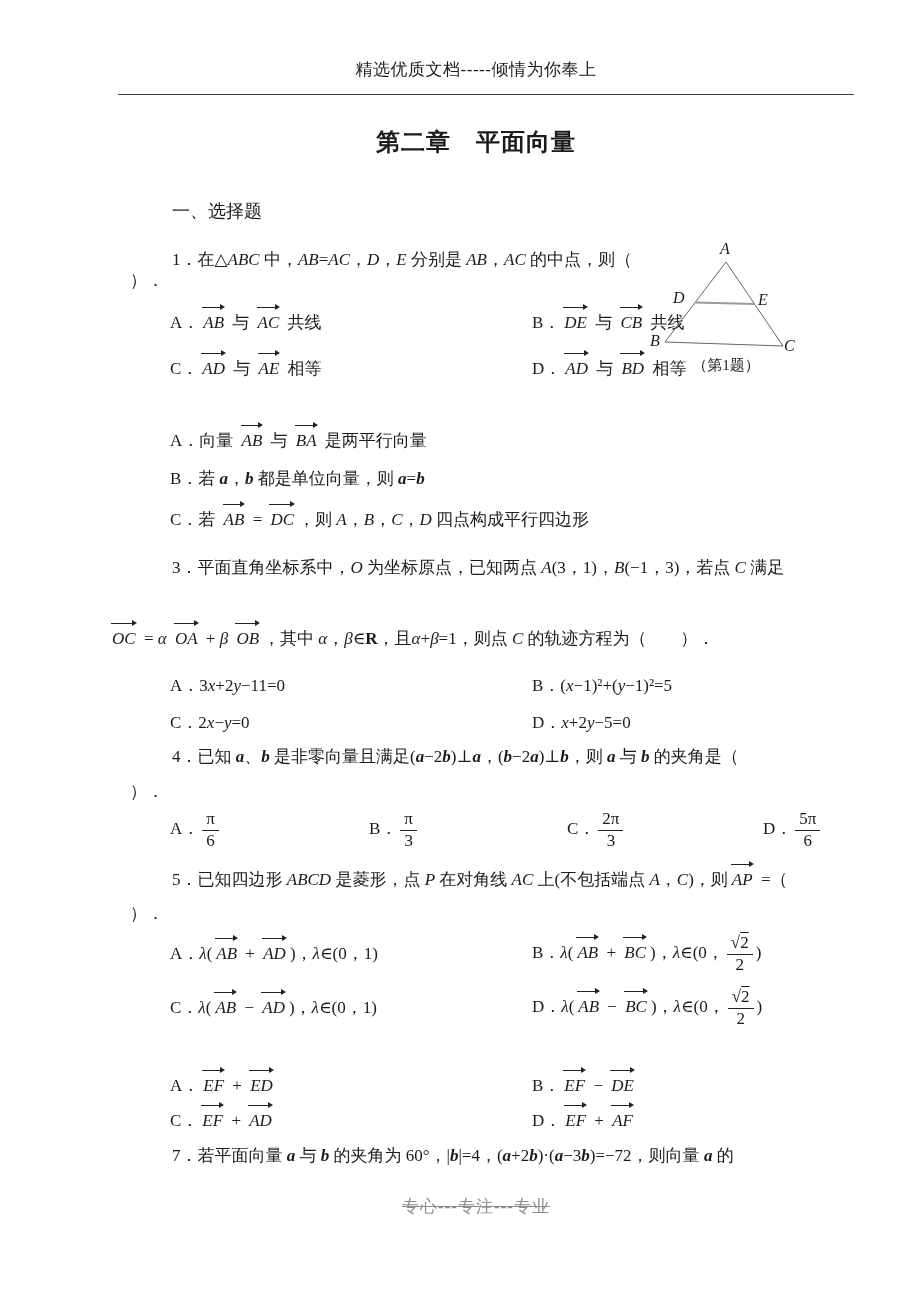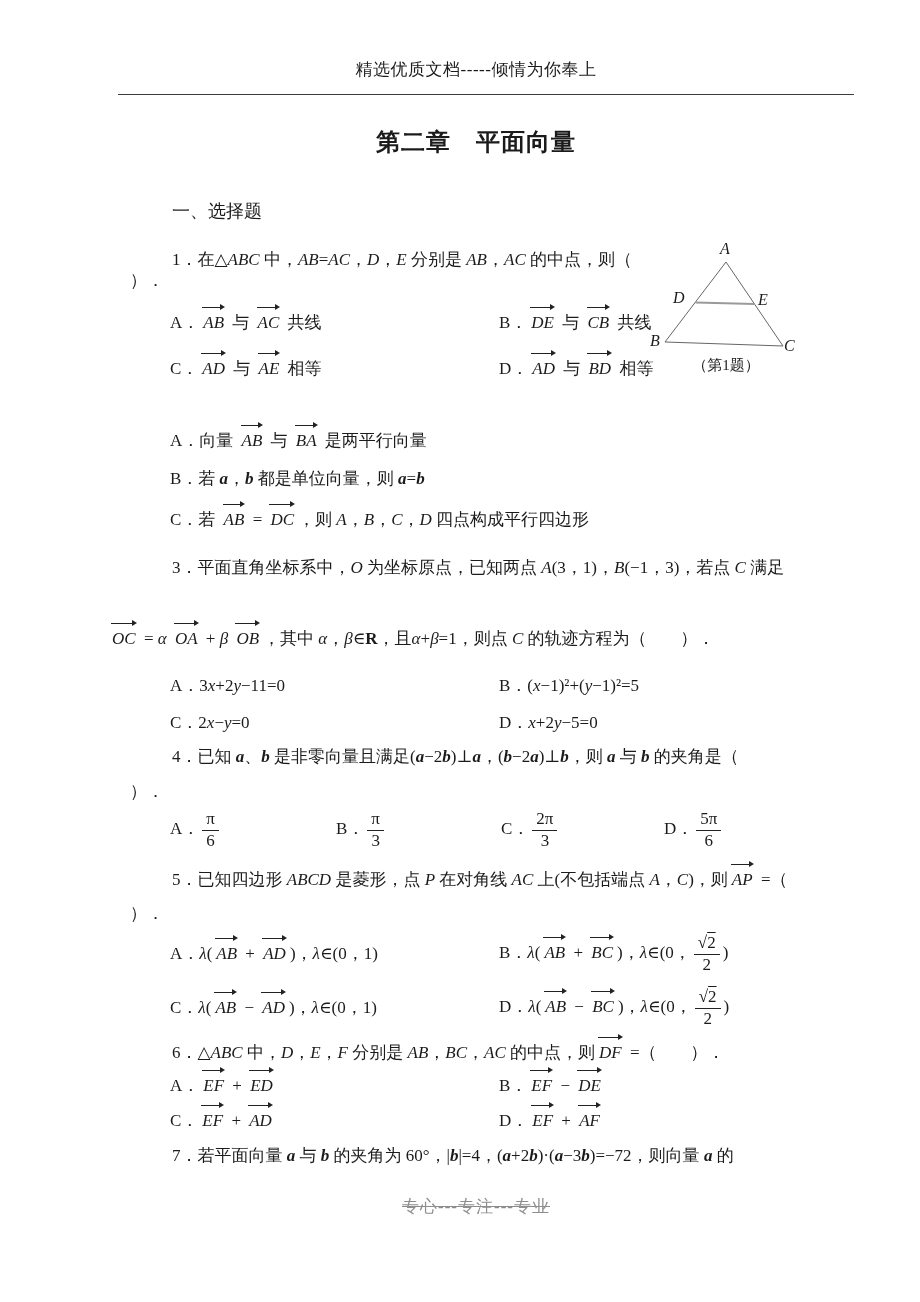--- a/index.html
+++ b/index.html
@@ -8,21 +8,21 @@
     font-family:"Liberation Serif","DejaVu Serif",serif;
     font-size:17px;color:#1b1b1b;overflow:hidden;margin:0 auto;
   }
   .center{position:absolute;left:16px;width:100%;text-align:center;}
   .hdr-text{top:58px;font-size:17px;letter-spacing:.5px;}
   .hdr-rule{position:absolute;top:94px;left:118px;width:736px;border-top:1.6px solid #3c3c3c;}
   .doc-title{top:126px;font-size:24px;font-weight:bold;font-family:"Liberation Sans","DejaVu Sans",sans-serif;letter-spacing:1px;margin:0;}
   .section-heading{position:absolute;top:199px;left:172px;font-size:18px;font-weight:normal;font-family:"Liberation Sans","DejaVu Sans",sans-serif;}
   .line{position:absolute;left:130px;white-space:nowrap;line-height:26px;}
   .indent{padding-left:42px;}
-  .row{position:absolute;left:130px;right:40px;display:flex;padding-left:40px;white-space:nowrap;line-height:26px;}
+  .row{position:absolute;left:130px;right:40px;display:flex;padding-left:40px;white-space:nowrap;line-height:26px;gap:33px;}
   .row-mid{align-items:center;}
   .c1{width:329px;flex:none;}
   .q4c1{width:166px;flex:none;}
   .q4c2{width:165px;flex:none;}
   .q4c3{width:163px;flex:none;}
   .footer{top:1195px;font-size:17px;color:#8d8d8d;text-decoration:line-through;letter-spacing:1px;}
   
   .it{font-style:italic;}
   .bi{font-style:italic;font-weight:bold;}
   .b{font-weight:bold;}
@@ -111,21 +111,20 @@
   <div class="line" style="top:901px">）．</div>
   <div class="row row-mid" style="top:926px;height:56px">
     <span class="c1">A．<span class="it">λ</span>(<span class="vec">AB</span> + <span class="vec">AD</span>)，<span class="it">λ</span>∈(0，1)</span>
     <span>B．<span class="it">λ</span>(<span class="vec">AB</span> + <span class="vec">BC</span>)，<span class="it">λ</span>∈(0，<span class="frac"><span class="num">√<span class="ovl">2</span></span><span class="den">2</span></span>)</span>
   </div>
   <div class="row row-mid" style="top:980px;height:56px">
     <span class="c1">C．<span class="it">λ</span>(<span class="vec">AB</span> − <span class="vec">AD</span>)，<span class="it">λ</span>∈(0，1)</span>
     <span>D．<span class="it">λ</span>(<span class="vec">AB</span> − <span class="vec">BC</span>)，<span class="it">λ</span>∈(0，<span class="frac"><span class="num">√<span class="ovl">2</span></span><span class="den">2</span></span>)</span>
   </div>
 
-  <div class="line indent" style="top:1040px">6．△<span class="it">ABC</span> 中，<span class="it">D</span>，<span class="it">E</span>，<span class="it">F</span> 分别是 <span class="it">AB</span>，<span class="it">BC</span>，<span class="it">AC</span> 的中点，则<span class="vec">DF</span> =（　　）．</div>
   <div class="row" style="top:1108px">
     <span class="c1">C．<span class="vec">EF</span> + <span class="vec">AD</span></span>
     <span>D．<span class="vec">EF</span> + <span class="vec">AF</span></span>
   </div>
   <div class="row" style="top:1073px">
     <span class="c1">A．<span class="vec">EF</span> + <span class="vec">ED</span></span>
     <span>B．<span class="vec">EF</span> − <span class="vec">DE</span></span>
   </div>
 
   <div class="line indent" style="top:1143px">7．若平面向量 <span class="bi">a</span> 与 <span class="bi">b</span> 的夹角为 60°，|<span class="bi">b</span>|=4，(<span class="bi">a</span>+2<span class="bi">b</span>)·(<span class="bi">a</span>−3<span class="bi">b</span>)=−72，则向量 <span class="bi">a</span> 的</div>

